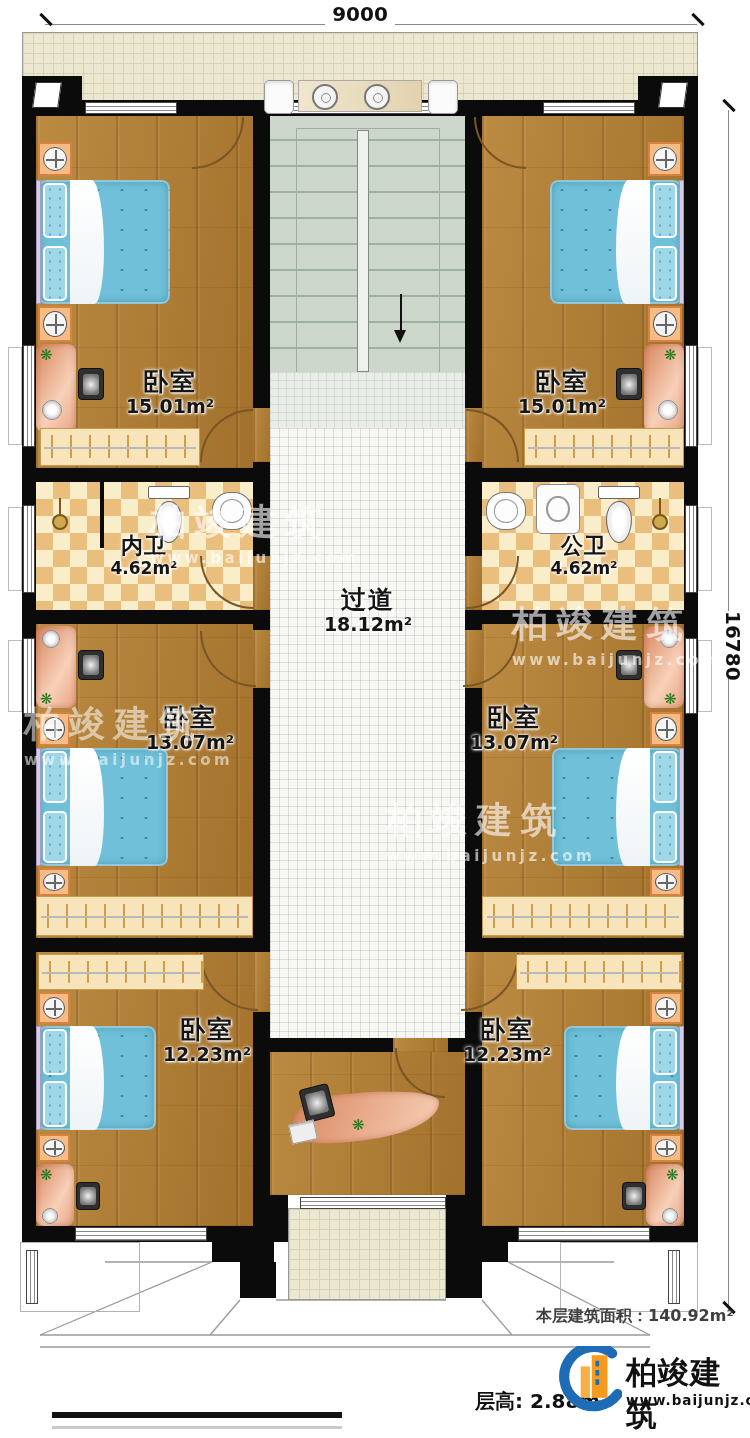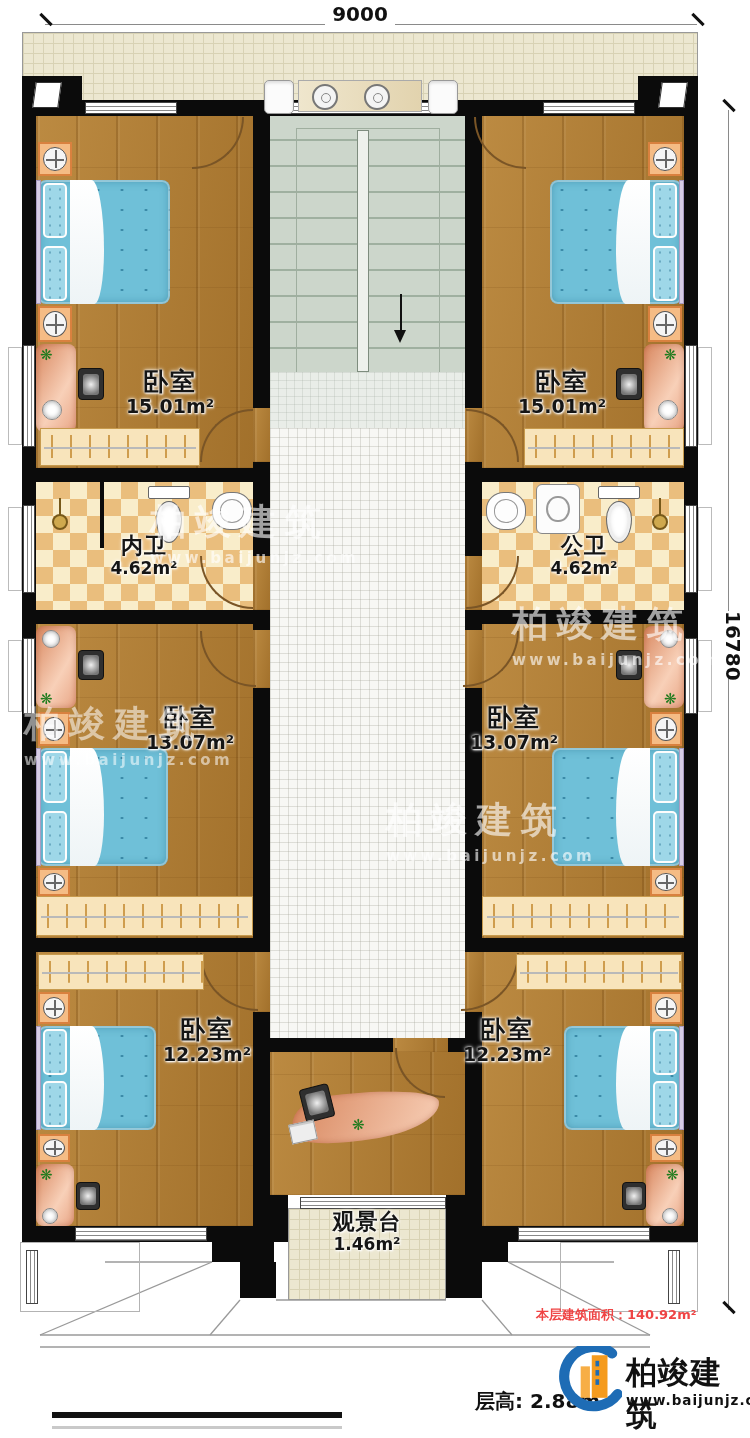--- a/index.html
+++ b/index.html
@@ -67,21 +67,21 @@
   .sm .rarea{font-size:17px}
   .dimline{background:#8a8a8a}
   .dimtick{background:#111;transform:rotate(45deg)}
   .dimtext{position:absolute;font-weight:bold;font-size:20px;color:#111;background:#fff;padding:0 4px;text-align:center}
   .wm{position:absolute;color:rgba(255,255,255,.62);font-weight:bold;white-space:nowrap;pointer-events:none}
   .wm-co{display:block;font-size:36px;letter-spacing:9px}
   .wm-url{display:block;font-size:15px;letter-spacing:3.5px;margin-top:2px}
   .title-main{position:absolute;font-size:47px;font-weight:900;letter-spacing:4px;color:#111}
   .title-scale{position:absolute;font-size:44px;font-weight:600;color:#111}
   .fh{position:absolute;font-size:20px;font-weight:600;color:#111}
-  .fa{position:absolute;font-size:13px;font-weight:bold;color:#ef4444}
+  .fa{position:absolute;font-size:16px;font-weight:bold;color:#404040}
   .logo-co{position:absolute;font-size:31px;font-weight:900;letter-spacing:1px;color:#111}
   .logo-url{position:absolute;font-size:13.5px;font-weight:800;letter-spacing:1px;color:#111}
 </style>
 </head>
 <body>
 
 <div class="canvas">
 
   <div class="abs balconyfloor" style="left:22px;top:32px;width:676px;height:82px"></div>
   <div class="abs wood" style="left:36px;top:115px;width:217px;height:353px"></div>
@@ -341,39 +341,39 @@
     <span class="rarea">15.01m²</span>
   </div>
   <div class="rlabel sm" style="left:88px;top:534px;width:112px">
     <span class="rname">内卫</span>
     <span class="rarea">4.62m²</span>
   </div>
   <div class="rlabel sm" style="left:528px;top:534px;width:112px">
     <span class="rname">公卫</span>
     <span class="rarea">4.62m²</span>
   </div>
+  <div class="rlabel" style="left:308px;top:586px;width:120px">
+    <span class="rname">过道</span>
+    <span class="rarea">18.12m²</span>
+  </div>
   <div class="rlabel" style="left:128px;top:704px;width:124px">
     <span class="rname">卧室</span>
     <span class="rarea">13.07m²</span>
   </div>
   <div class="rlabel" style="left:452px;top:704px;width:124px">
     <span class="rname">卧室</span>
     <span class="rarea">13.07m²</span>
   </div>
   <div class="rlabel" style="left:148px;top:1016px;width:118px">
     <span class="rname">卧室</span>
     <span class="rarea">12.23m²</span>
   </div>
   <div class="rlabel" style="left:448px;top:1016px;width:118px">
     <span class="rname">卧室</span>
     <span class="rarea">12.23m²</span>
-  </div>
-  <div class="rlabel sm" style="left:300px;top:1210px;width:134px">
-    <span class="rname">观景台</span>
-    <span class="rarea">1.46m²</span>
   </div>
 
   <div class="wm" style="left:150px;top:498px">
     <span class="wm-co">柏竣建筑</span>
     <span class="wm-url">www.baijunjz.com</span>
   </div>
   <div class="wm" style="left:512px;top:600px">
     <span class="wm-co">柏竣建筑</span>
     <span class="wm-url">www.baijunjz.com</span>
   </div>

